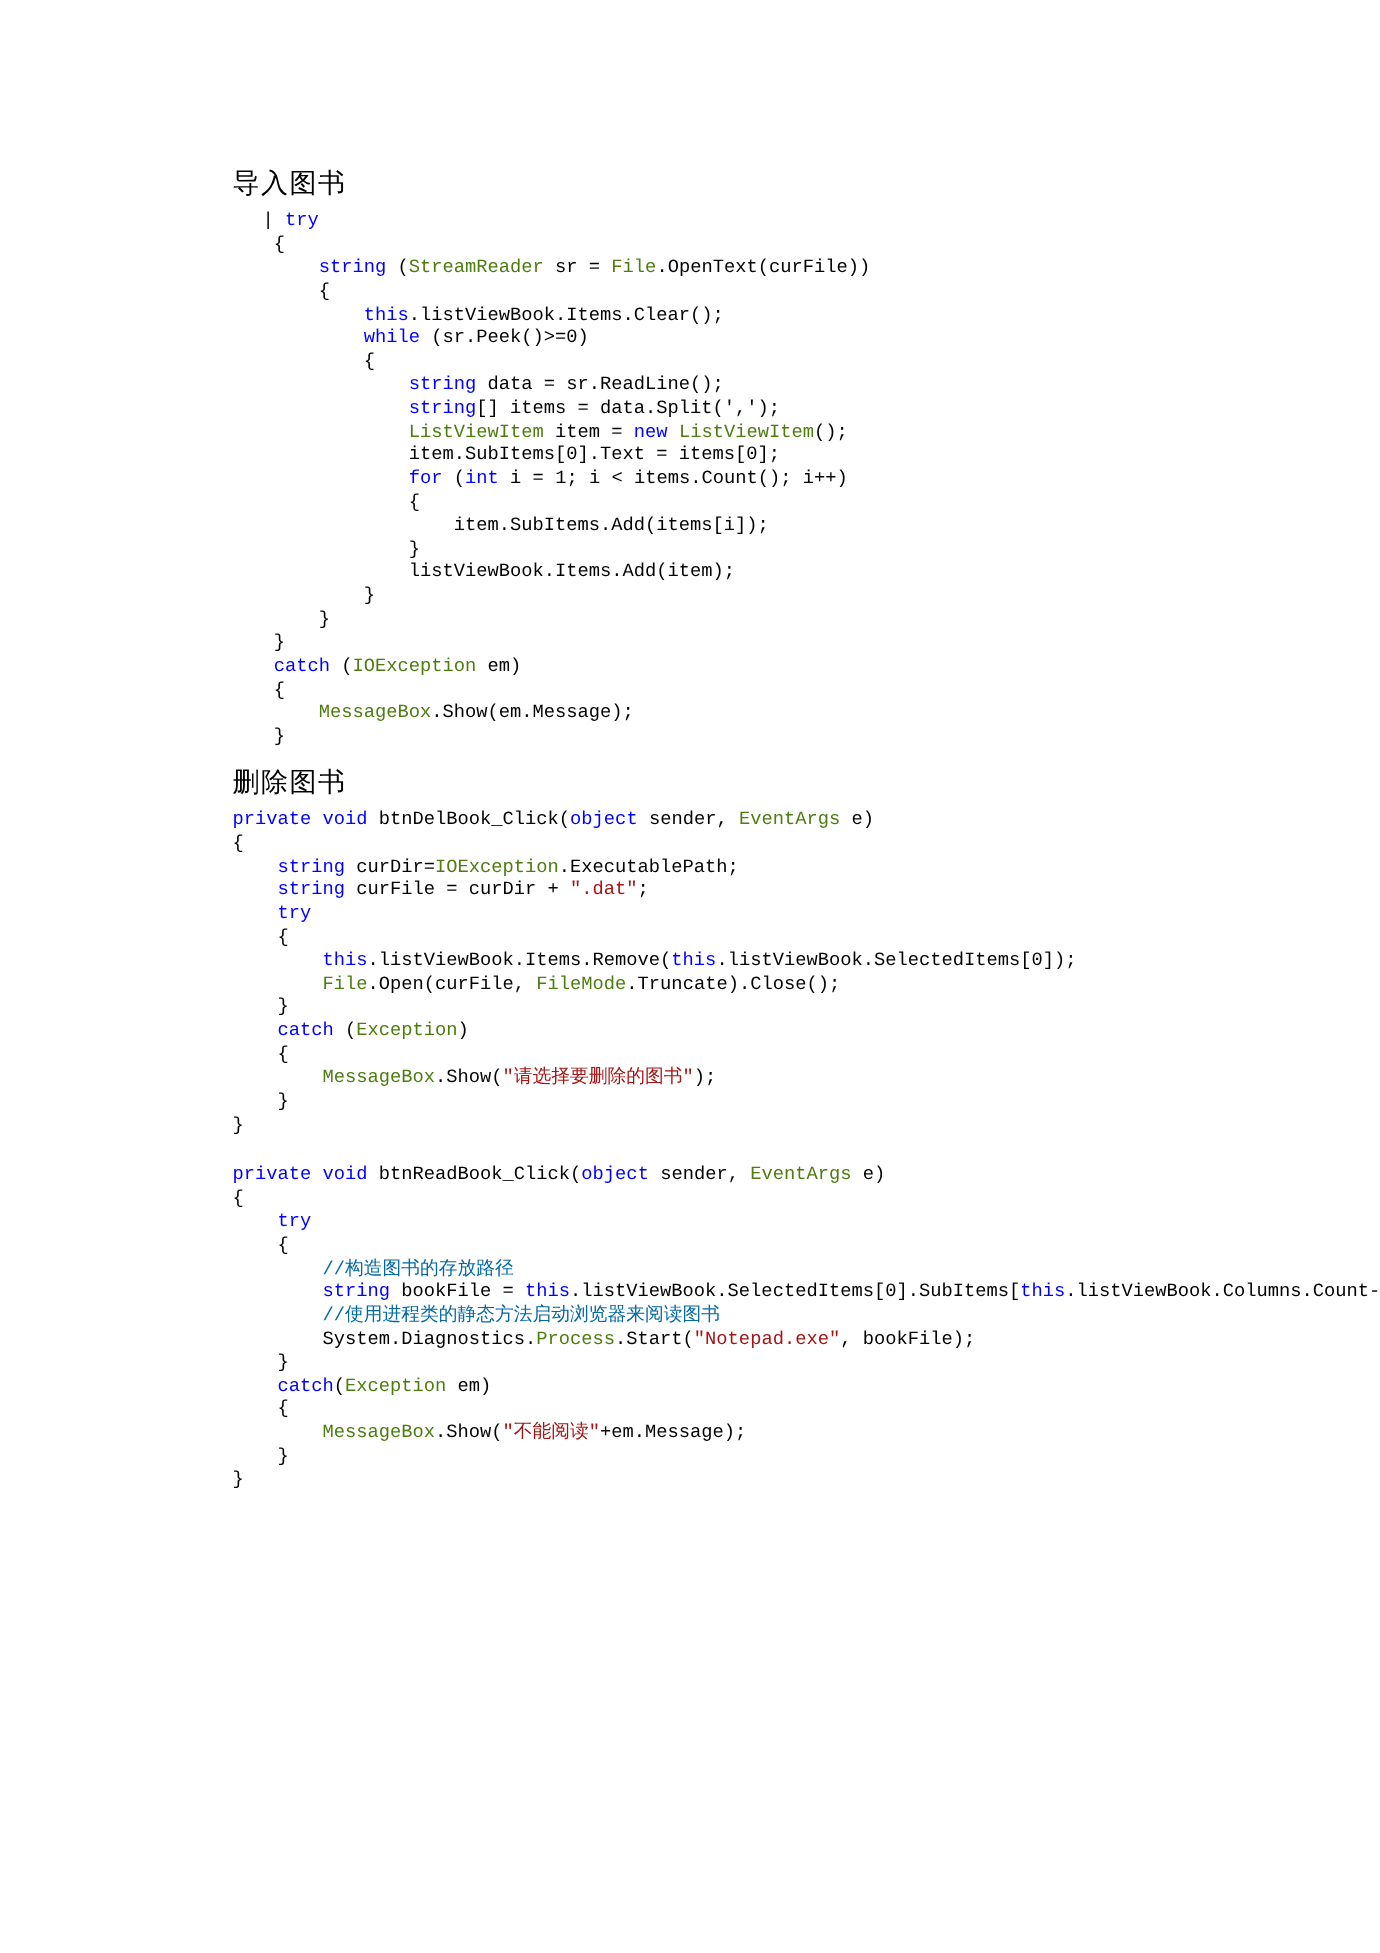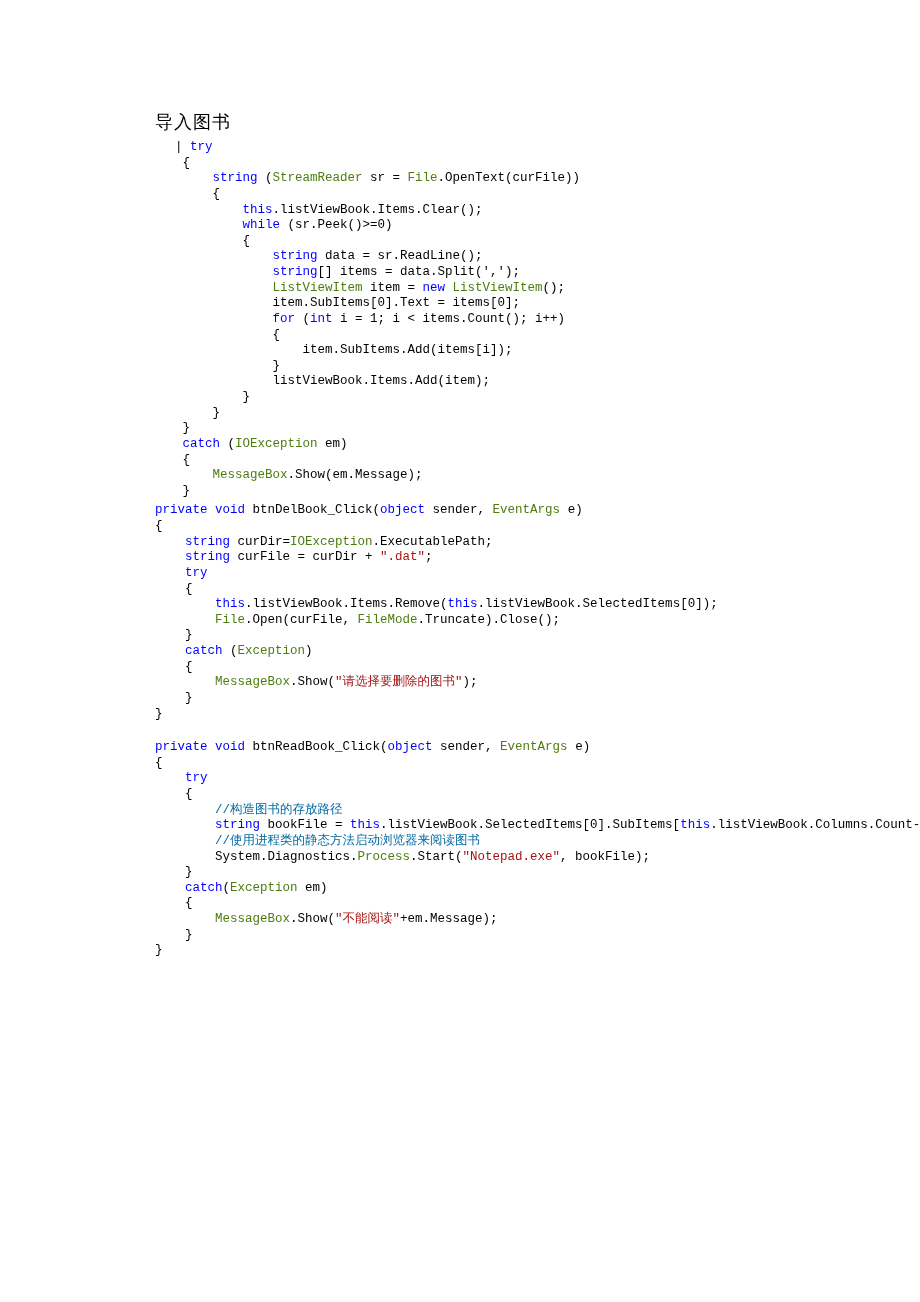--- a/index.html
+++ b/index.html
@@ -66,20 +66,21 @@
          }
      }
  }
  <span class="kw">catch</span> (<span class="ty">IOException</span> em)
  {
      <span class="ty">MessageBox</span>.Show(em.Message);
  }</pre>
   </div>
 
   <div>
+    <div class="heading heading2">删除图书</div>
     <pre class="code indent"><span class="kw">private</span> <span class="kw">void</span> btnDelBook_Click(<span class="kw">object</span> sender, <span class="ty">EventArgs</span> e)
 {
     <span class="kw">string</span> curDir=<span class="ty">IOException</span>.ExecutablePath;
     <span class="kw">string</span> curFile = curDir + <span class="str">".dat"</span>;
     <span class="kw">try</span>
     {
         <span class="kw">this</span>.listViewBook.Items.Remove(<span class="kw">this</span>.listViewBook.SelectedItems[0]);
         <span class="ty">File</span>.Open(curFile, <span class="ty">FileMode</span>.Truncate).Close();
     }
     <span class="kw">catch</span> (<span class="ty">Exception</span>)

